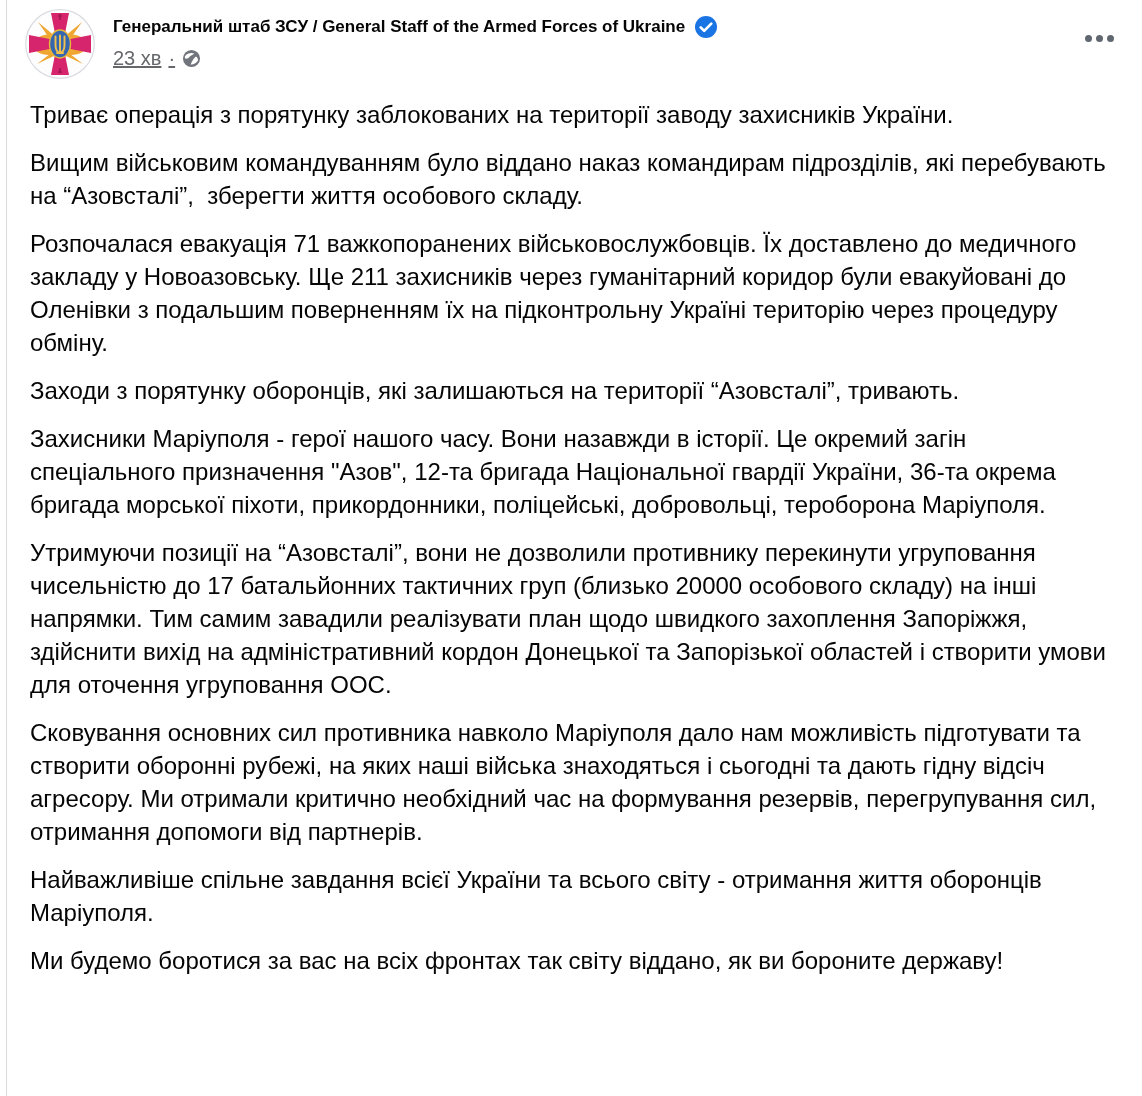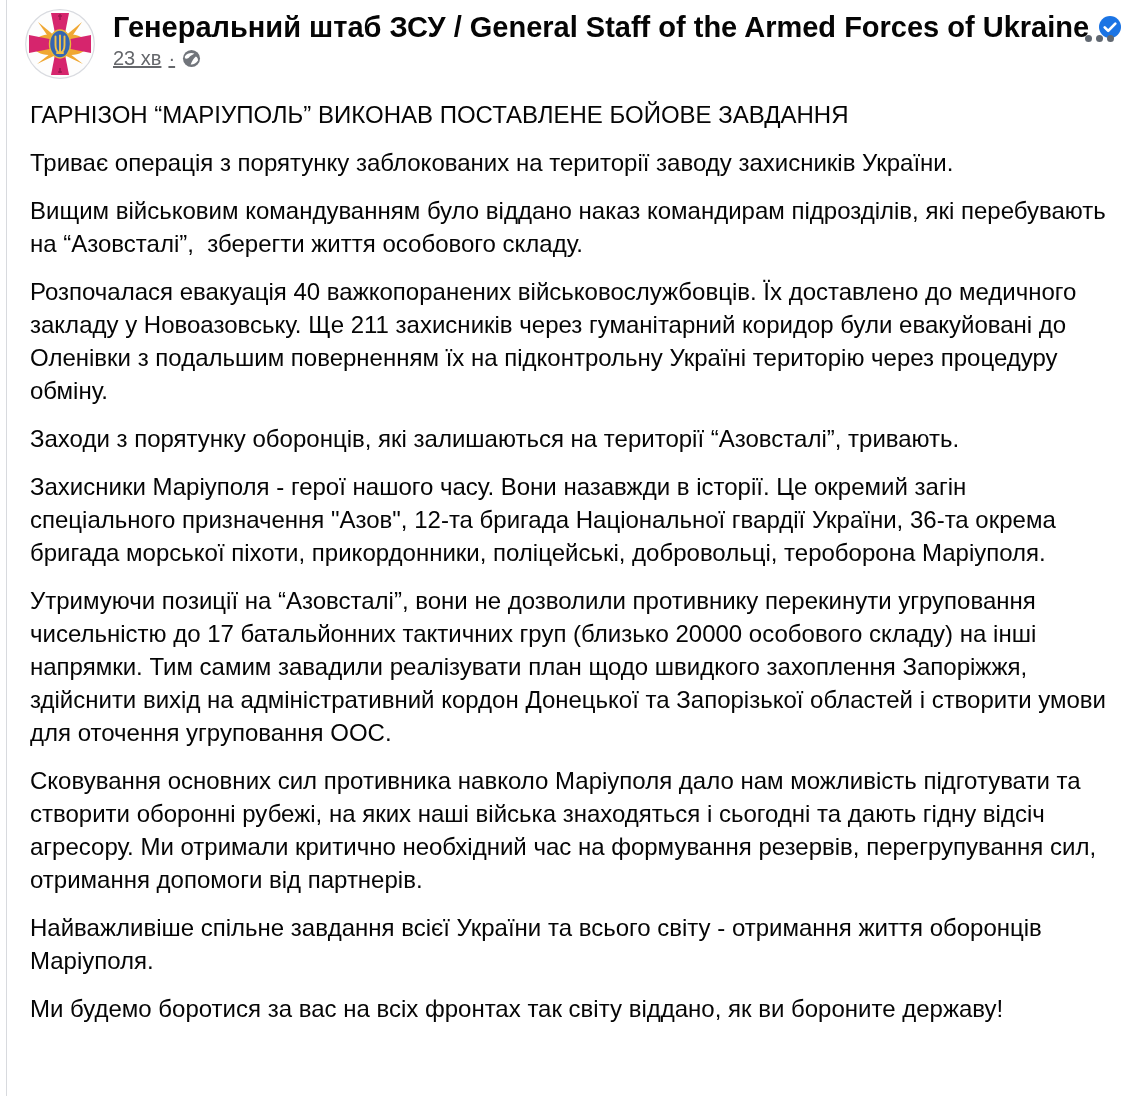--- a/index.html
+++ b/index.html
@@ -41,21 +41,21 @@
     min-width: 0;
   }
   .title-row {
     display: flex;
     align-items: center;
     gap: 9px;
     margin-top: 4px;
     white-space: nowrap;
   }
   .page-name {
-    font-size: 29px;
+    font-size: 17px;
     font-weight: 700;
     color: #050505;
     line-height: 28px;
     text-decoration: none;
     cursor: pointer;
     text-align: right;
   }
   .verified-badge {
     flex: 0 0 auto;
     display: inline-flex;
@@ -164,24 +164,23 @@
     </div>
 
     <button class="more-button" aria-label="more options">
       <span class="more-dot"></span>
       <span class="more-dot"></span>
       <span class="more-dot"></span>
     </button>
   </div>
 
   <div class="post-body">
-    <p>ГАРНІЗОН “МАРІУПОЛЬ” ВИКОНАВ ПОСТАВЛЕНЕ БОЙОВЕ ЗАВДАННЯ</p>
     <p>Триває операція з порятунку заблокованих на території заводу захисників України.</p>
     <p>Вищим військовим командуванням було віддано наказ командирам підрозділів, які перебувають на “Азовсталі”,  зберегти життя особового складу.</p>
-    <p>Розпочалася евакуація 40 важкопоранених військовослужбовців. Їх доставлено до медичного закладу у Новоазовську. Ще 211 захисників через гуманітарний коридор були евакуйовані до Оленівки з подальшим поверненням їх на підконтрольну Україні територію через процедуру обміну.</p>
+    <p>Розпочалася евакуація 71 важкопоранених військовослужбовців. Їх доставлено до медичного закладу у Новоазовську. Ще 211 захисників через гуманітарний коридор були евакуйовані до Оленівки з подальшим поверненням їх на підконтрольну Україні територію через процедуру обміну.</p>
     <p>Заходи з порятунку оборонців, які залишаються на території “Азовсталі”, тривають.</p>
     <p>Захисники Маріуполя - герої нашого часу. Вони назавжди в історії. Це окремий загін спеціального призначення "Азов", 12-та бригада Національної гвардії України, 36-та окрема бригада морської піхоти, прикордонники, поліцейські, добровольці, тероборона Маріуполя.</p>
     <p>Утримуючи позиції на “Азовсталі”, вони не дозволили противнику перекинути угруповання чисельністю до 17 батальйонних тактичних груп (близько 20000 особового складу) на інші напрямки. Тим самим завадили реалізувати план щодо швидкого захоплення Запоріжжя, здійснити вихід на адміністративний кордон Донецької та Запорізької областей і створити умови для оточення угруповання ООС.</p>
     <p>Сковування основних сил противника навколо Маріуполя дало нам можливість підготувати та створити оборонні рубежі, на яких наші війська знаходяться і сьогодні та дають гідну відсіч агресору. Ми отримали критично необхідний час на формування резервів, перегрупування сил, отримання допомоги від партнерів.</p>
     <p>Найважливіше спільне завдання всієї України та всього світу - отримання життя оборонців Маріуполя.</p>
     <p>Ми будемо боротися за вас на всіх фронтах так світу віддано, як ви бороните державу!</p>
   </div>
 </div>
 
 </body></html>

